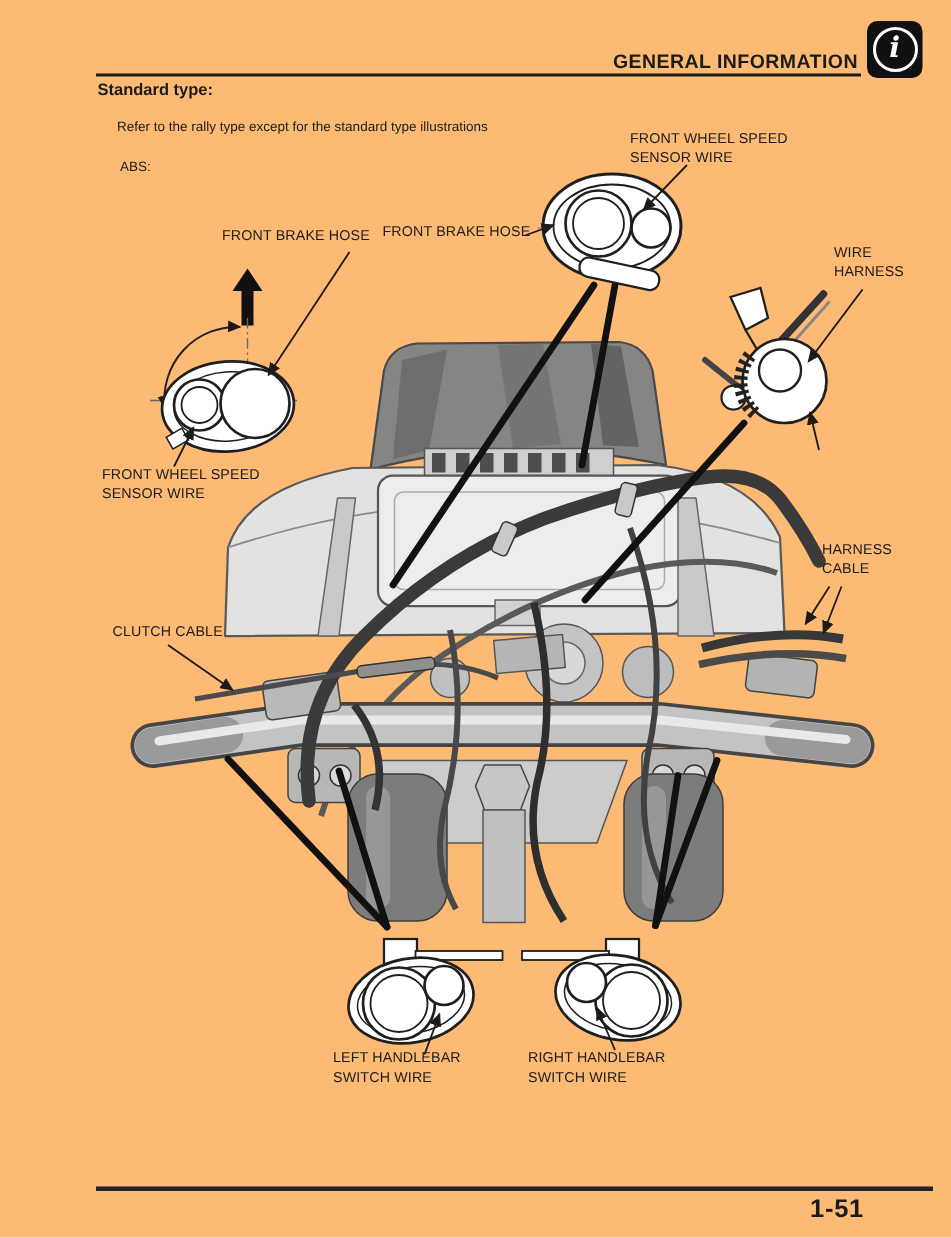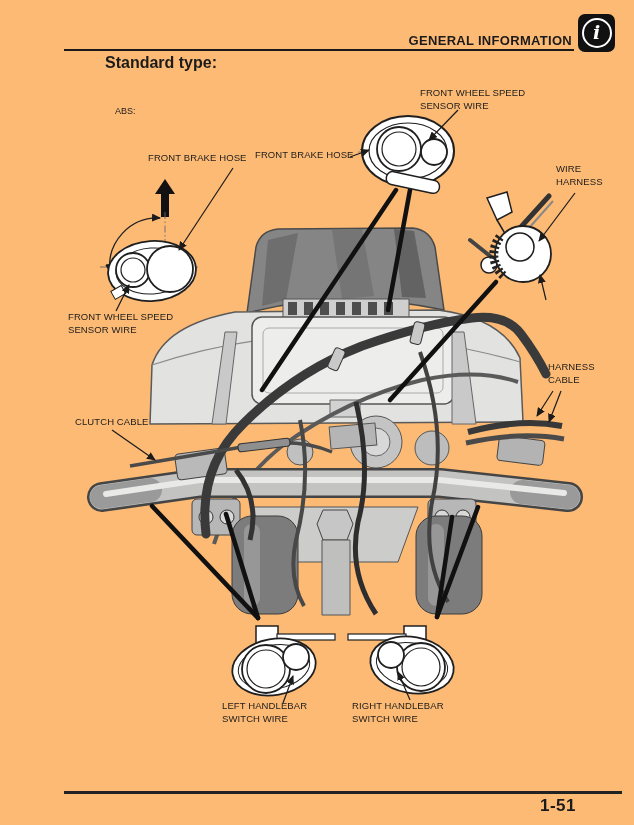--- a/index.html
+++ b/index.html
@@ -7,23 +7,23 @@
         font-family:"Liberation Sans",sans-serif;color:#1b1b1b;overflow:hidden;}
   .header-rule{position:absolute;left:64px;top:49px;width:510px;height:2px;background:#1a1a1a;}
   .header-title{position:absolute;left:0;top:33px;width:572px;text-align:right;
         font-size:13px;font-weight:bold;letter-spacing:.3px;}
   .info-badge{position:absolute;left:578px;top:14px;width:37px;height:38px;background:#111;
         border-radius:7px;display:flex;align-items:center;justify-content:center;}
   .info-circle{width:26px;height:26px;border:2px solid #fff;border-radius:50%;
         display:flex;align-items:center;justify-content:center;}
   .info-i{font-family:"DejaVu Serif",serif;font-style:italic;font-weight:bold;
         font-size:19px;color:#fff;line-height:1;transform:translateY(-1px);}
-  .section-title{position:absolute;left:65px;top:54px;font-size:16px;font-weight:bold;margin-left:40px;}
+  .section-title{position:absolute;left:65px;top:54px;font-size:11px;font-weight:bold;}
   .note{position:absolute;left:78px;top:79px;font-size:9px;}
-  .abs{position:absolute;left:80px;top:106px;font-size:9px;margin-left:35px;}
+  .abs{position:absolute;left:80px;top:106px;font-size:9px;}
   .diagram-svg{position:absolute;left:0;top:0;width:634px;height:825px;}
   .dlabel{position:absolute;font-size:9.5px;line-height:12.5px;white-space:pre-line;
         color:#1c1c1c;letter-spacing:.1px;}
   .footer-rule{position:absolute;left:64px;top:791px;width:558px;height:2.5px;background:#222;}
   .page-number{position:absolute;left:540px;top:796px;width:82px;text-align:left;
         font-size:17px;font-weight:bold;letter-spacing:.5px;}
 </style>
 </head>
 <body>
 
@@ -31,20 +31,21 @@
 
   <div class="header-rule"></div>
   <div class="header-title">GENERAL INFORMATION</div>
   <div class="info-badge">
     <span class="info-circle">
       <span class="info-i">i</span>
     </span>
   </div>
 
   <div class="section-title">Standard type:</div>
+  <div class="note">Refer to the rally type except for the standard type illustrations</div>
   <div class="abs">ABS:</div>
 
   <svg class="diagram-svg" viewBox="0 0 634 825" xmlns="http://www.w3.org/2000/svg">
     <defs>
       <marker id="ah" markerWidth="9" markerHeight="8" refX="8" refY="4" orient="auto" markerUnits="userSpaceOnUse">
         <path d="M0,0 L9,4 L0,8 Z" fill="#1b1b1b"></path>
       </marker>
       <marker id="ahs" markerWidth="9" markerHeight="8" refX="1" refY="4" orient="auto" markerUnits="userSpaceOnUse">
         <path d="M9,0 L0,4 L9,8 Z" fill="#1b1b1b"></path>
       </marker>

